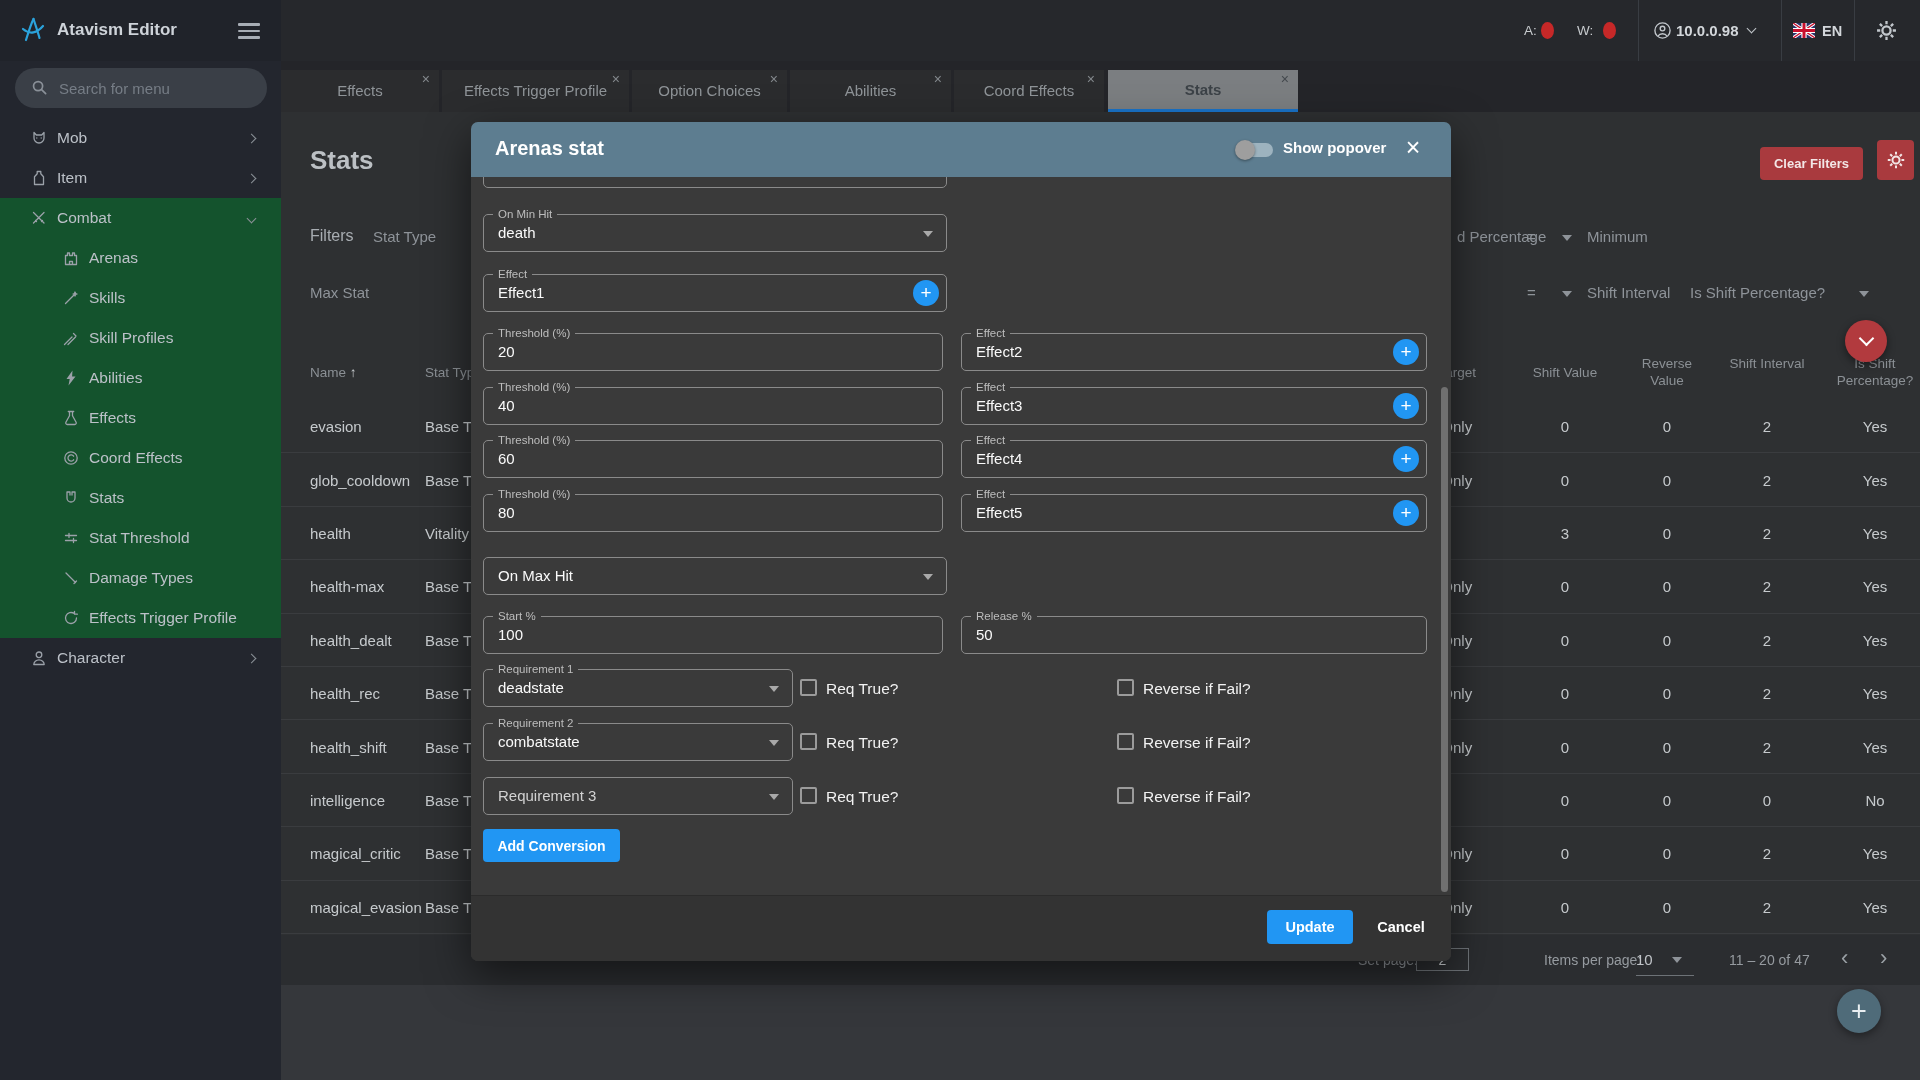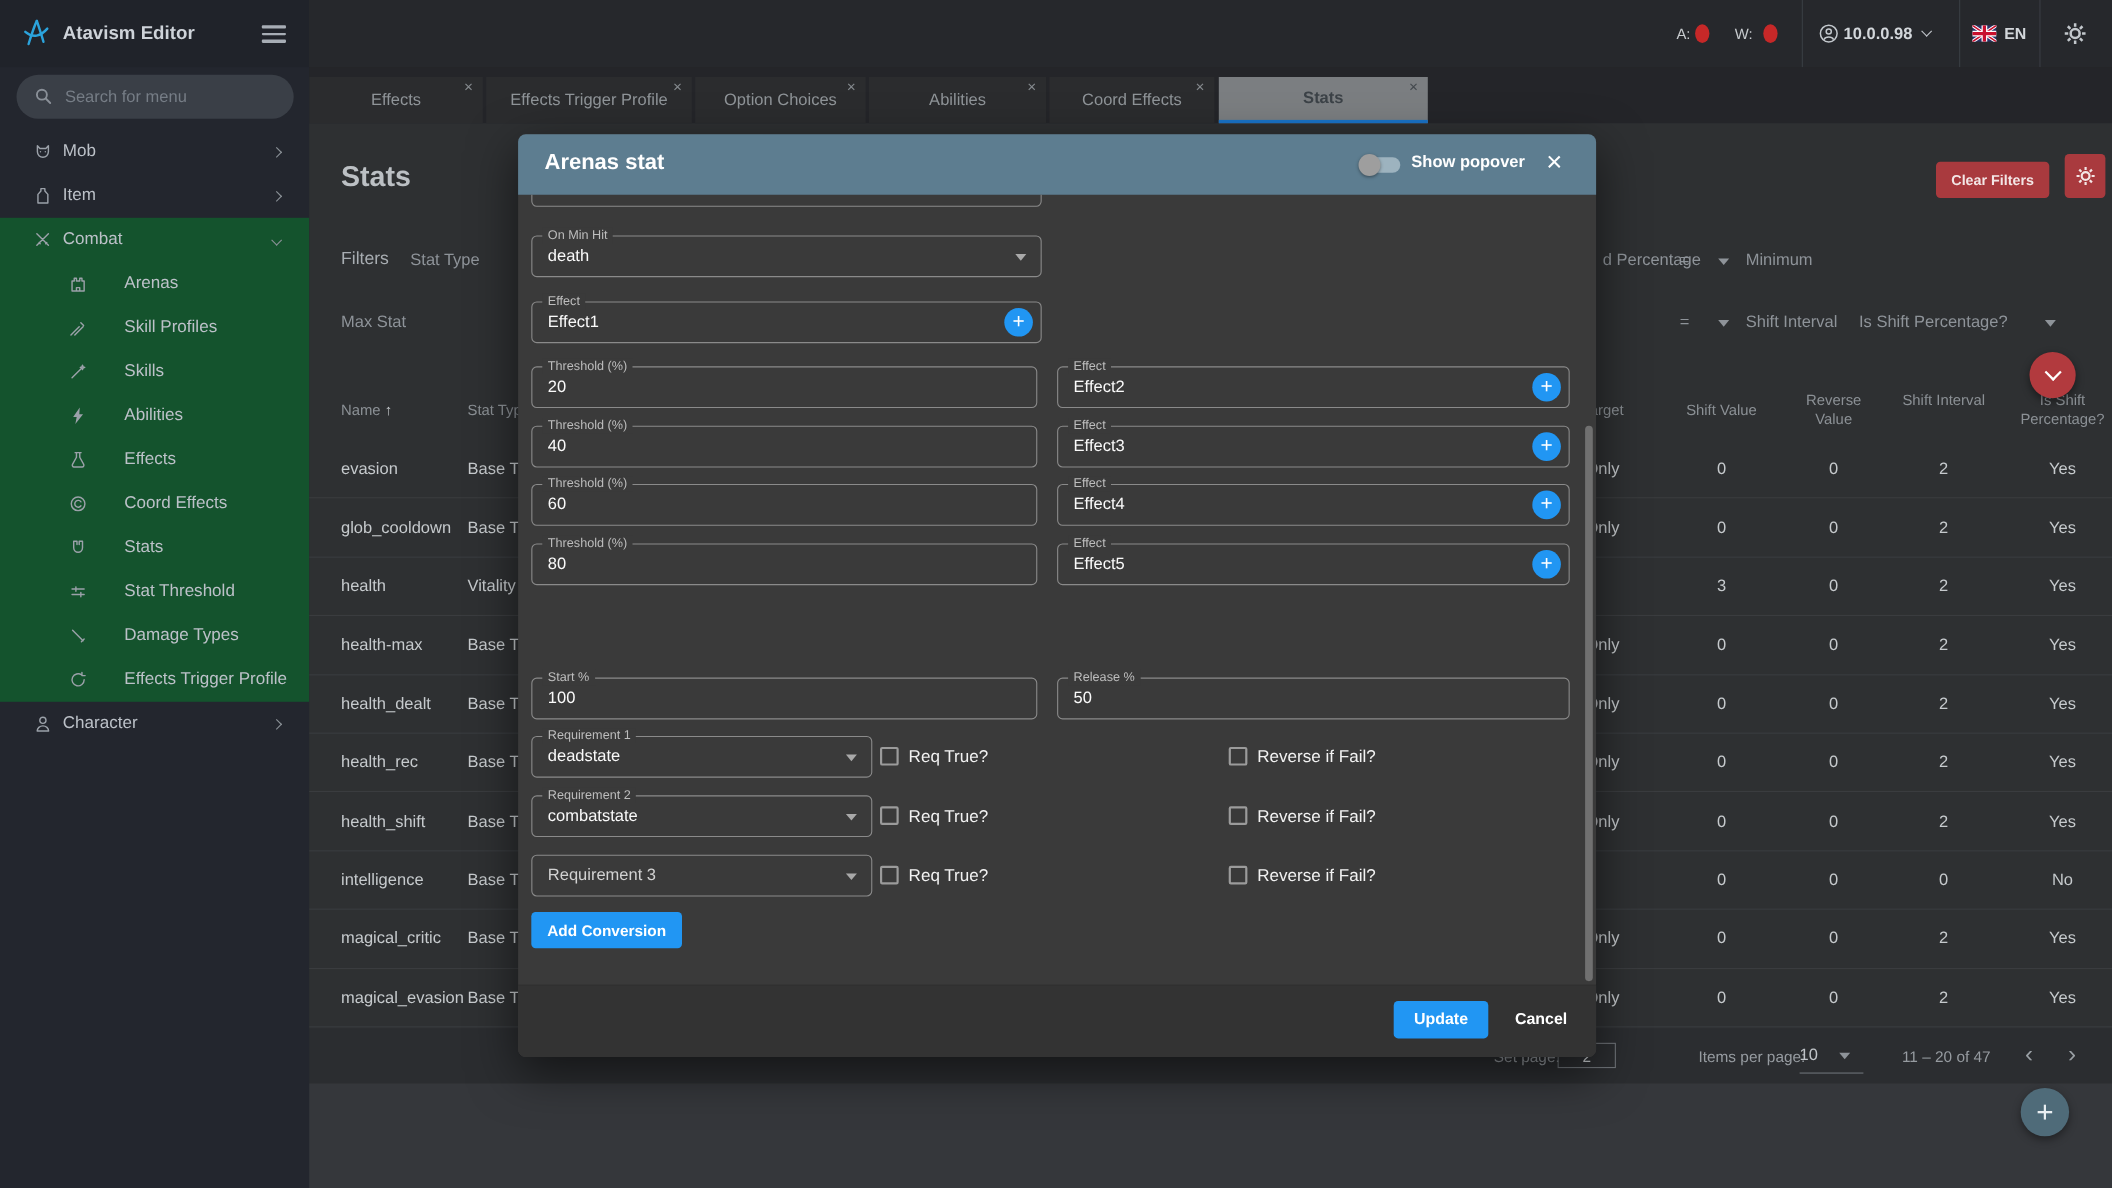--- a/index.html
+++ b/index.html
@@ -26,21 +26,21 @@
   
   .sidebar { position:absolute; left:0; top:61px; width:281px; height:1019px; background:#23262e; z-index:3; }
   .search-pill { position:absolute; left:15px; top:7px; width:252px; height:40px; background:#3a3f47; border-radius:20px; }
   .search-pill svg { position:absolute; left:16px; top:11px; }
   .search-pill input { position:absolute; left:44px; top:0; width:195px; height:40px; background:transparent; border:none; outline:none; color:#c4c9cf; font-size:15px; font-family:"Liberation Sans",sans-serif; }
   .search-pill input::placeholder { color:#767d86; }
   .menu { position:absolute; left:0; top:57px; right:0; }
   .sitem { height:40px; display:flex; align-items:center; padding-left:30px; cursor:pointer; }
   .sitem .slabel { margin-left:9px; font-size:15.5px; color:#bcc1c8; }
   .sitem .chev { margin-left:auto; margin-right:26px; }
-  .sitem.sub { padding-left:62px;gap:24px; }
+  .sitem.sub { padding-left:62px; }
   .combat-block { background:#14532d; }
   .sicon { flex:0 0 18px; }
 
   
   .main { position:absolute; left:281px; top:61px; width:1639px; height:1019px; background:#2e3032; overflow:hidden; }
   .tabbar { position:absolute; left:0; top:0; right:0; height:51px; background:#242529; }
   .tab { position:absolute; top:9px; height:42px; background:#2b2c2e; cursor:pointer; }
   .tab .tlabel { display:block; line-height:42px; text-align:center; font-size:15px; color:#8f9498; }
   .tab .tx { position:absolute; top:2px; right:9px; font-size:14px; color:#84898d; cursor:pointer; line-height:14px; }
   .tab.active { background:#7b7e81; border-bottom:3px solid #1973c8; }
@@ -204,30 +204,30 @@
           <span class="slabel">Combat</span>
           <span class="chev d"></span>
         </div>
         <div class="sitem sub">
           <svg class="sicon" width="18" height="18" viewBox="0 0 18 18" fill="none" stroke="#9ba1a9" stroke-width="1.3" stroke-linejoin="round">
               <path d="M3.5 15.5v-9h2V4h2v2.5h3V4h2v2.5h2v9zM7.5 15.5v-3h3v3"></path>
             </svg>
           <span class="slabel">Arenas</span>
         </div>
         <div class="sitem sub">
+          <svg class="sicon" width="18" height="18" viewBox="0 0 18 18" fill="none" stroke="#9ba1a9" stroke-width="1.3" stroke-linecap="round" stroke-linejoin="round">
+              <path d="M3.5 14.5l8-8M13 3l.5 1.5L15 5l-1.5.5L13 7l-.5-1.5L11 5l1.5-.5z"></path>
+            </svg>
+          <span class="slabel">Skills</span>
+        </div>
+        <div class="sitem sub">
           <svg class="sicon" width="18" height="18" viewBox="0 0 18 18" fill="none" stroke="#9ba1a9" stroke-width="1.3" stroke-linecap="round">
               <path d="M2.5 15.5L10 8M6 15.5L13.5 8M11.5 4.5L14 7"></path>
             </svg>
           <span class="slabel">Skill Profiles</span>
-        </div>
-        <div class="sitem sub">
-          <svg class="sicon" width="18" height="18" viewBox="0 0 18 18" fill="none" stroke="#9ba1a9" stroke-width="1.3" stroke-linecap="round" stroke-linejoin="round">
-              <path d="M3.5 14.5l8-8M13 3l.5 1.5L15 5l-1.5.5L13 7l-.5-1.5L11 5l1.5-.5z"></path>
-            </svg>
-          <span class="slabel">Skills</span>
         </div>
         <div class="sitem sub">
           <svg class="sicon" width="18" height="18" viewBox="0 0 18 18">
               <path d="M10.5 1.5L4.5 10h3.2L6.5 16.5 13.5 7.5h-3.4z" fill="#9ba1a9"></path>
             </svg>
           <span class="slabel">Abilities</span>
         </div>
         <div class="sitem sub">
           <svg class="sicon" width="18" height="18" viewBox="0 0 18 18" fill="none" stroke="#9ba1a9" stroke-width="1.3" stroke-linecap="round" stroke-linejoin="round">
               <path d="M7.5 2.5v4.2l-3.6 6.5c-.5 1 .2 2.3 1.3 2.3h7.6c1.1 0 1.8-1.3 1.3-2.3l-3.6-6.5V2.5M6.3 2.5h5.4"></path>
@@ -532,20 +532,24 @@
               <span class="fvalue">80</span>
             </div>
             <div class="field th-r">
               <span class="flabel">Effect</span>
               <span class="fvalue">Effect5</span>
               <span class="plusbtn">+</span>
             </div>
           </div>
         </div>
 
+      <div class="field f-onmax">
+        <span class="fvalue">On Max Hit</span>
+        <span class="tri tri-in"></span>
+      </div>
 
       <div class="field f-start">
         <span class="flabel">Start %</span>
         <span class="fvalue">100</span>
       </div>
       <div class="field f-release">
         <span class="flabel">Release %</span>
         <span class="fvalue">50</span>
       </div>
 

